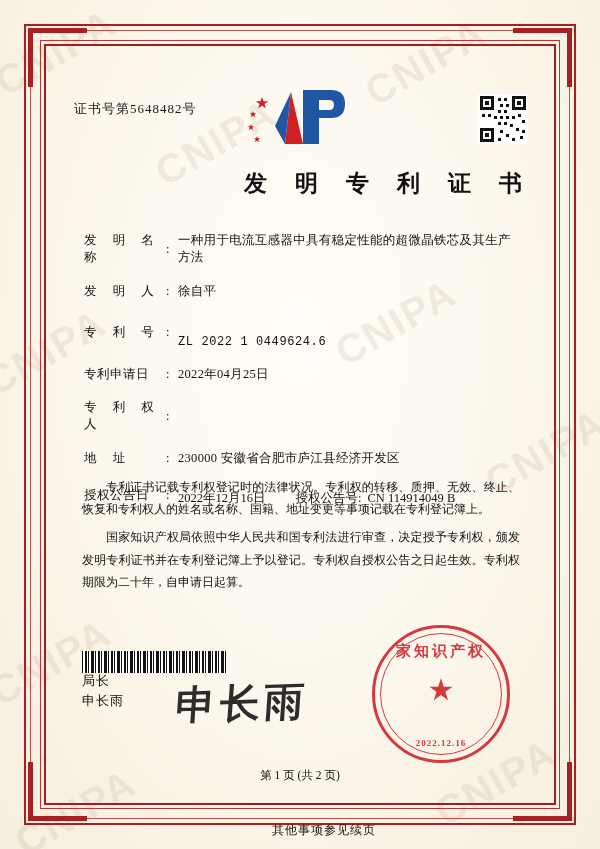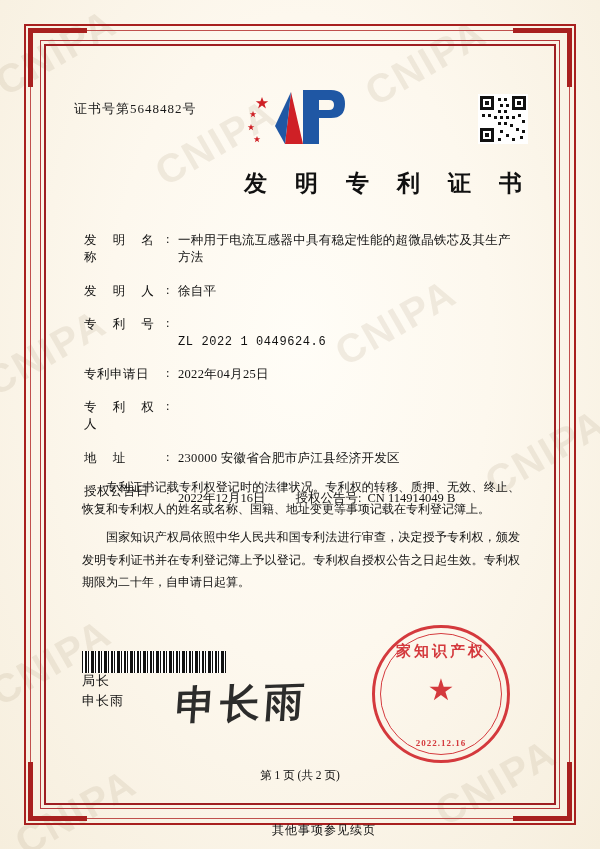--- a/index.html
+++ b/index.html
@@ -124,21 +124,21 @@
   }
 
   .fields {
     position: absolute;
     top: 176px;
     left: 28px;
     right: 22px;
   }
   .field-row {
     display: flex;
-    align-items: flex-start;
+    align-items: center;
     margin-bottom: 16.5px;
     font-size: 12.5px;
     color: #111;
   }
   .field-label {
     width: 82px;
     flex: 0 0 82px;
     letter-spacing: 0.5px;
     color: #111;
   }

